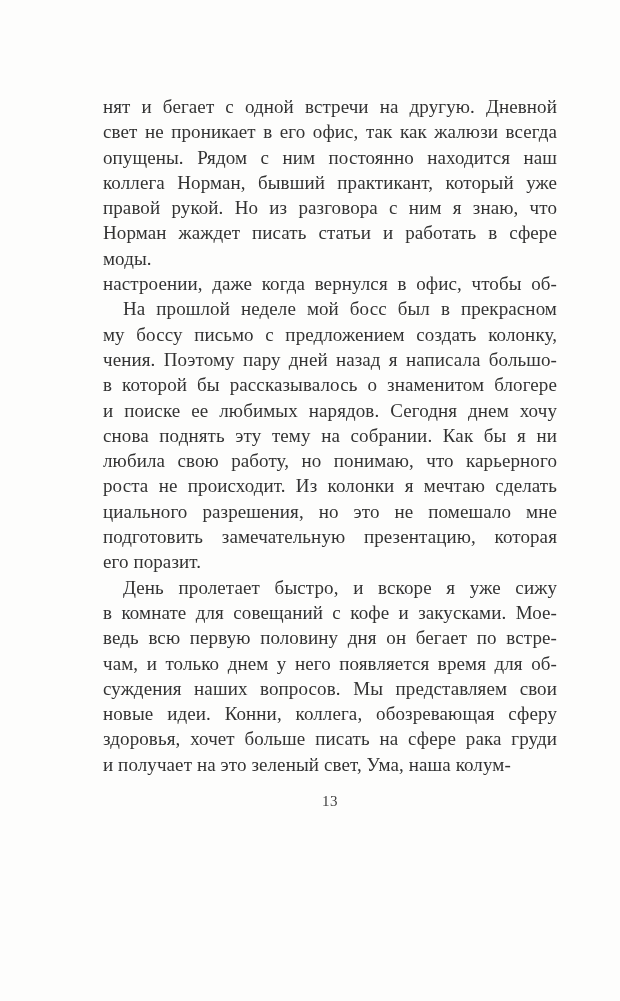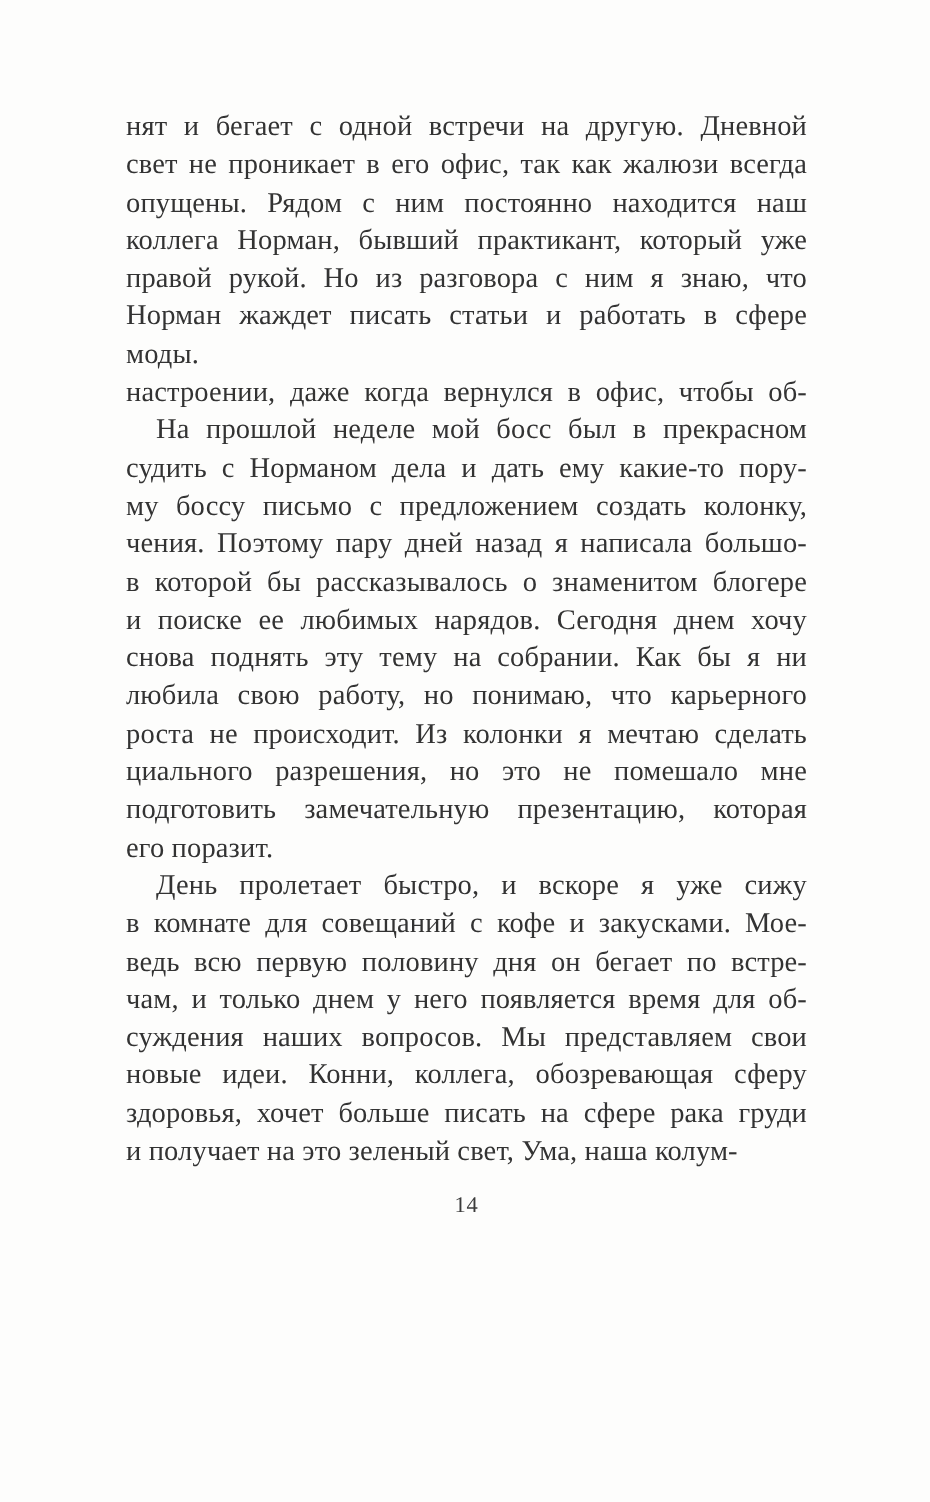--- a/index.html
+++ b/index.html
@@ -12,22 +12,23 @@
     height:1001px;
     background:var(--paper);
     font-family:"Liberation Serif","DejaVu Serif",serif;
     color:var(--ink);
     overflow:hidden;
   }
   .book-page{
     box-sizing:border-box;
     width:544px;
     height:1001px;
-    padding-top:72px;
+    padding-top:94px;
     background:var(--paper);
+    margin-left:19px;
   }
   .text-block{
     width:454px;
     margin-left:84px;
   }
   .paragraph{margin:0;padding:0;}
   .line{
     font-size:19px;
     line-height:25.3px;
     text-align:justify;
@@ -63,21 +64,20 @@
         <div class="line">свет не проникает в его офис, так как жалюзи всегда</div>
         <div class="line">опущены. Рядом с ним постоянно находится наш</div>
         <div class="line">коллега Норман, бывший практикант, который уже</div>
         <div class="line">правой рукой. Но из разговора с ним я знаю, что</div>
         <div class="line">Норман жаждет писать статьи и работать в сфере</div>
         <div class="line last">моды.</div>
       </div>
       <div class="paragraph indent">
         <div class="line">настроении, даже когда вернулся в офис, чтобы об-</div>
         <div class="line first">На прошлой неделе мой босс был в прекрасном</div>
-        <div class="line">судить с Норманом дела и дать ему какие-то пору-</div>
         <div class="line">му боссу письмо с предложением создать колонку,</div>
         <div class="line">чения. Поэтому пару дней назад я написала большо-</div>
         <div class="line">в которой бы рассказывалось о знаменитом блогере</div>
         <div class="line">и поиске ее любимых нарядов. Сегодня днем хочу</div>
         <div class="line">снова поднять эту тему на собрании. Как бы я ни</div>
         <div class="line">любила свою работу, но понимаю, что карьерного</div>
         <div class="line">роста не происходит. Из колонки я мечтаю сделать</div>
         <div class="line">циального разрешения, но это не помешало мне</div>
         <div class="line">подготовить замечательную презентацию, которая</div>
         <div class="line last">его поразит.</div>
@@ -87,15 +87,15 @@
         <div class="line">в комнате для совещаний с кофе и закусками. Мое-</div>
         <div class="line">ведь всю первую половину дня он бегает по встре-</div>
         <div class="line">чам, и только днем у него появляется время для об-</div>
         <div class="line">суждения наших вопросов. Мы представляем свои</div>
         <div class="line">новые идеи. Конни, коллега, обозревающая сферу</div>
         <div class="line">здоровья, хочет больше писать на сфере рака груди</div>
         <div class="line last">и получает на это зеленый свет, Ума, наша колум-</div>
       </div>
     </div>
   <div class="footer">
-    <span class="page-number">14</span>
+    <span class="page-number">13</span>
   </div>
 </div>
 
 </body></html>

